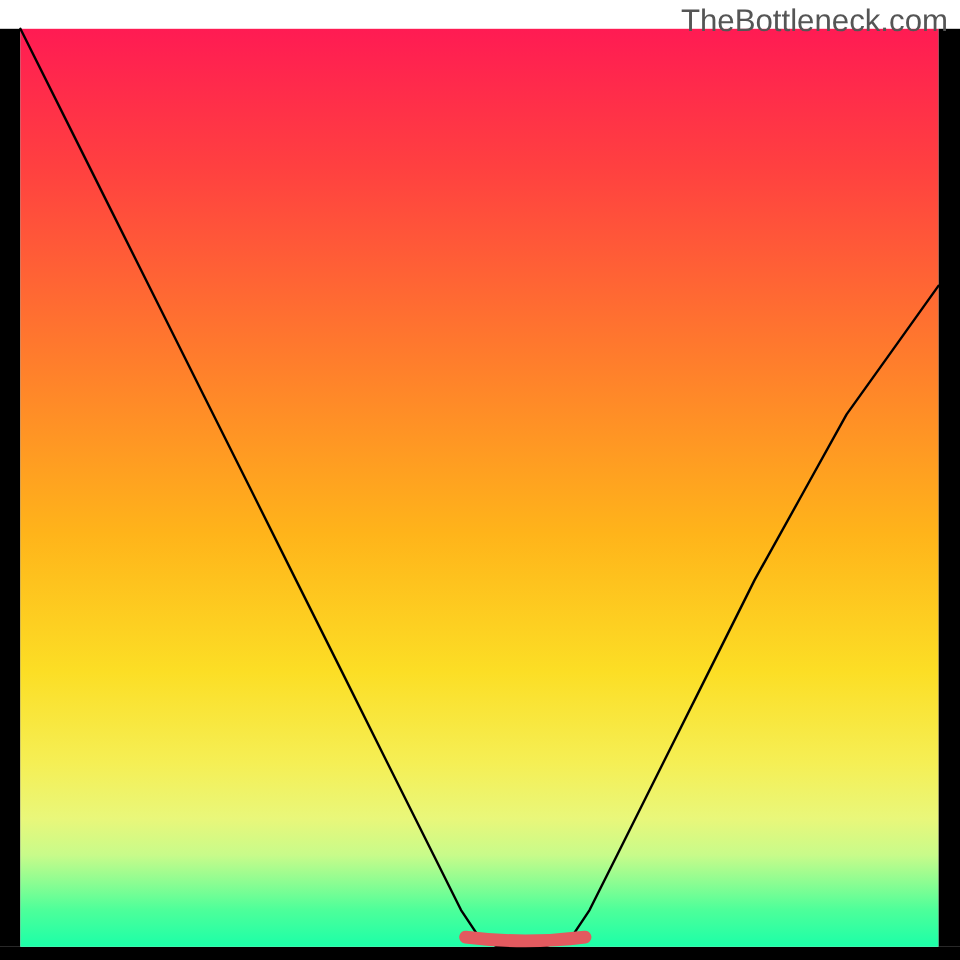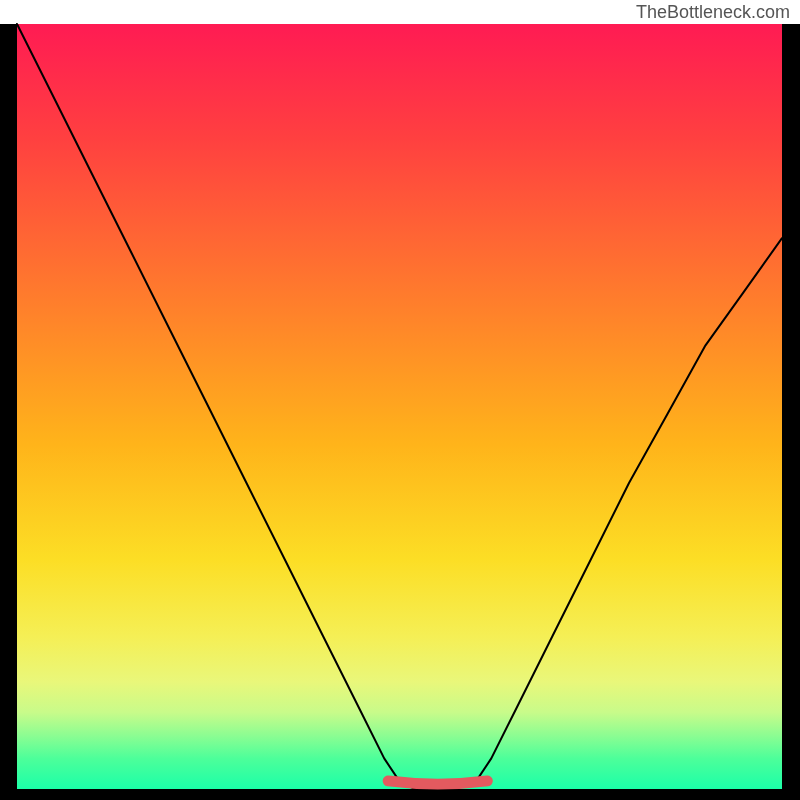--- a/index.html
+++ b/index.html
@@ -3,21 +3,21 @@
 <meta charset="utf-8">
 <style>
   * { margin: 0; padding: 0; box-sizing: border-box; }
   html, body { width: 800px; height: 800px; background: #fff; overflow: hidden; }
   .container { width: 800px; height: 800px; position: relative; }
   .watermark {
     position: absolute;
     top: 2px;
     right: 10px;
     font-family: Arial, sans-serif;
-    font-size: 18px;
+    font-size: 26px;
     color: #555;
     z-index: 10;
   }
   .plot-area {
     position: absolute;
     left: 17px;
     top: 24px;
     width: 765px;
     height: 765px;
     background: linear-gradient(to bottom,

